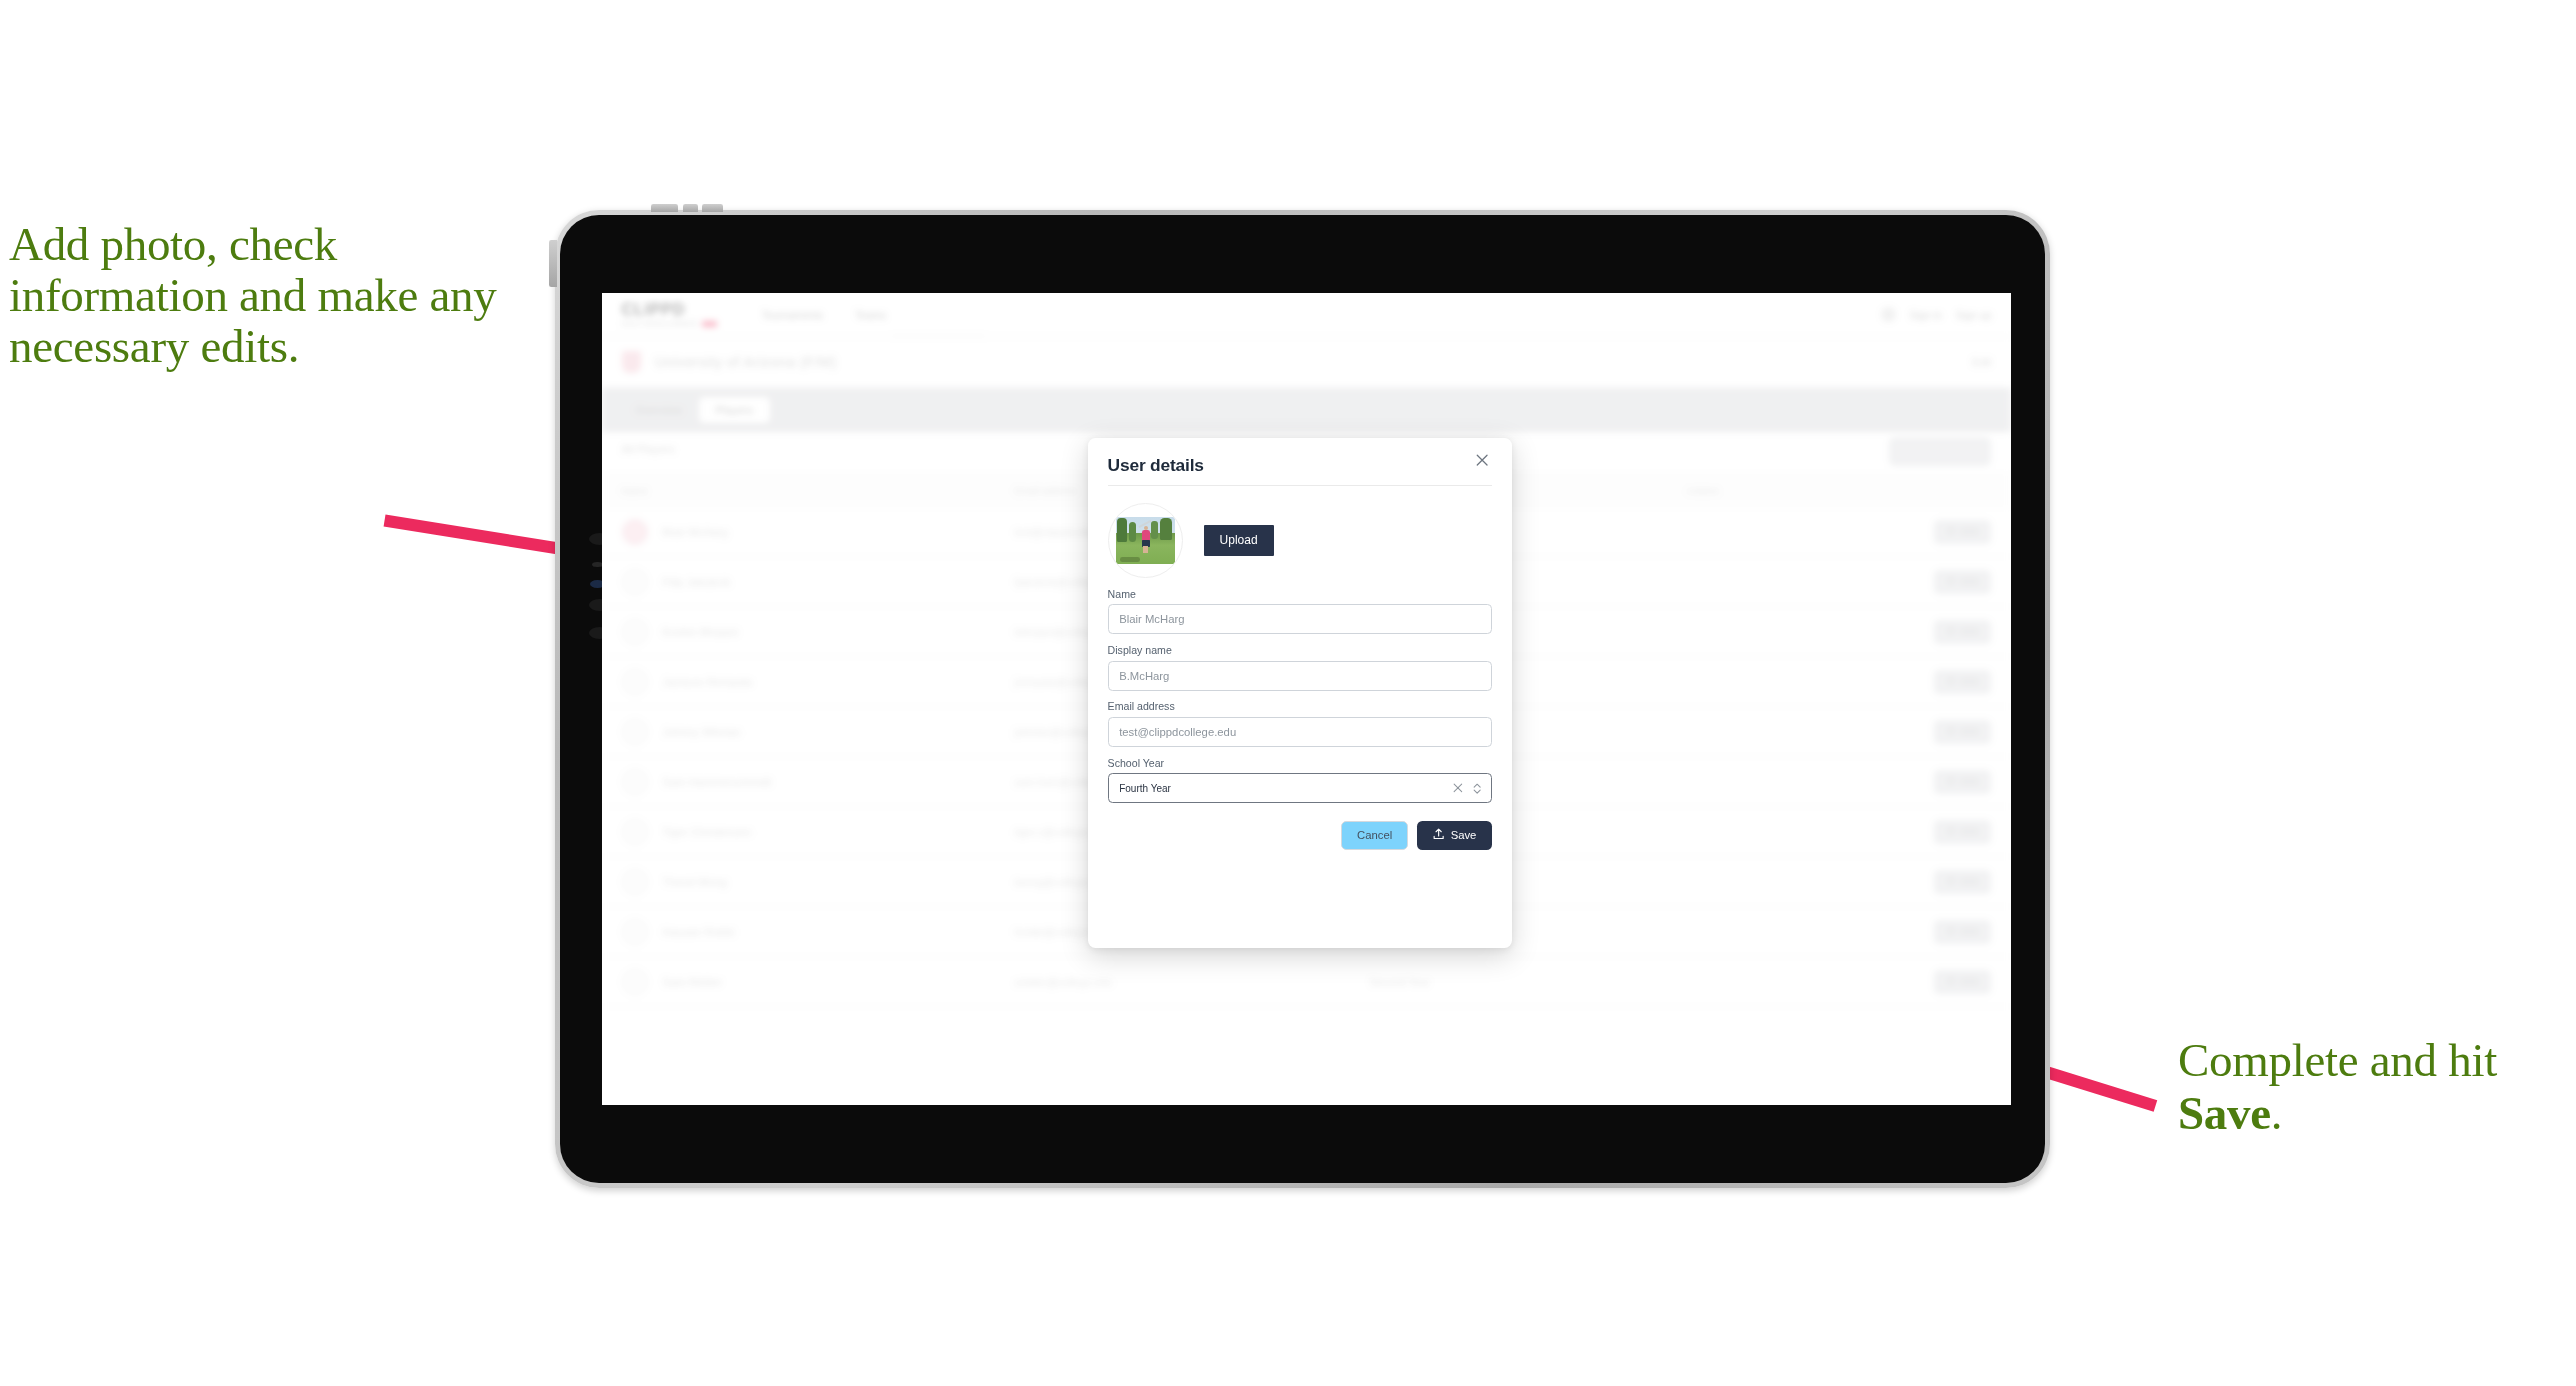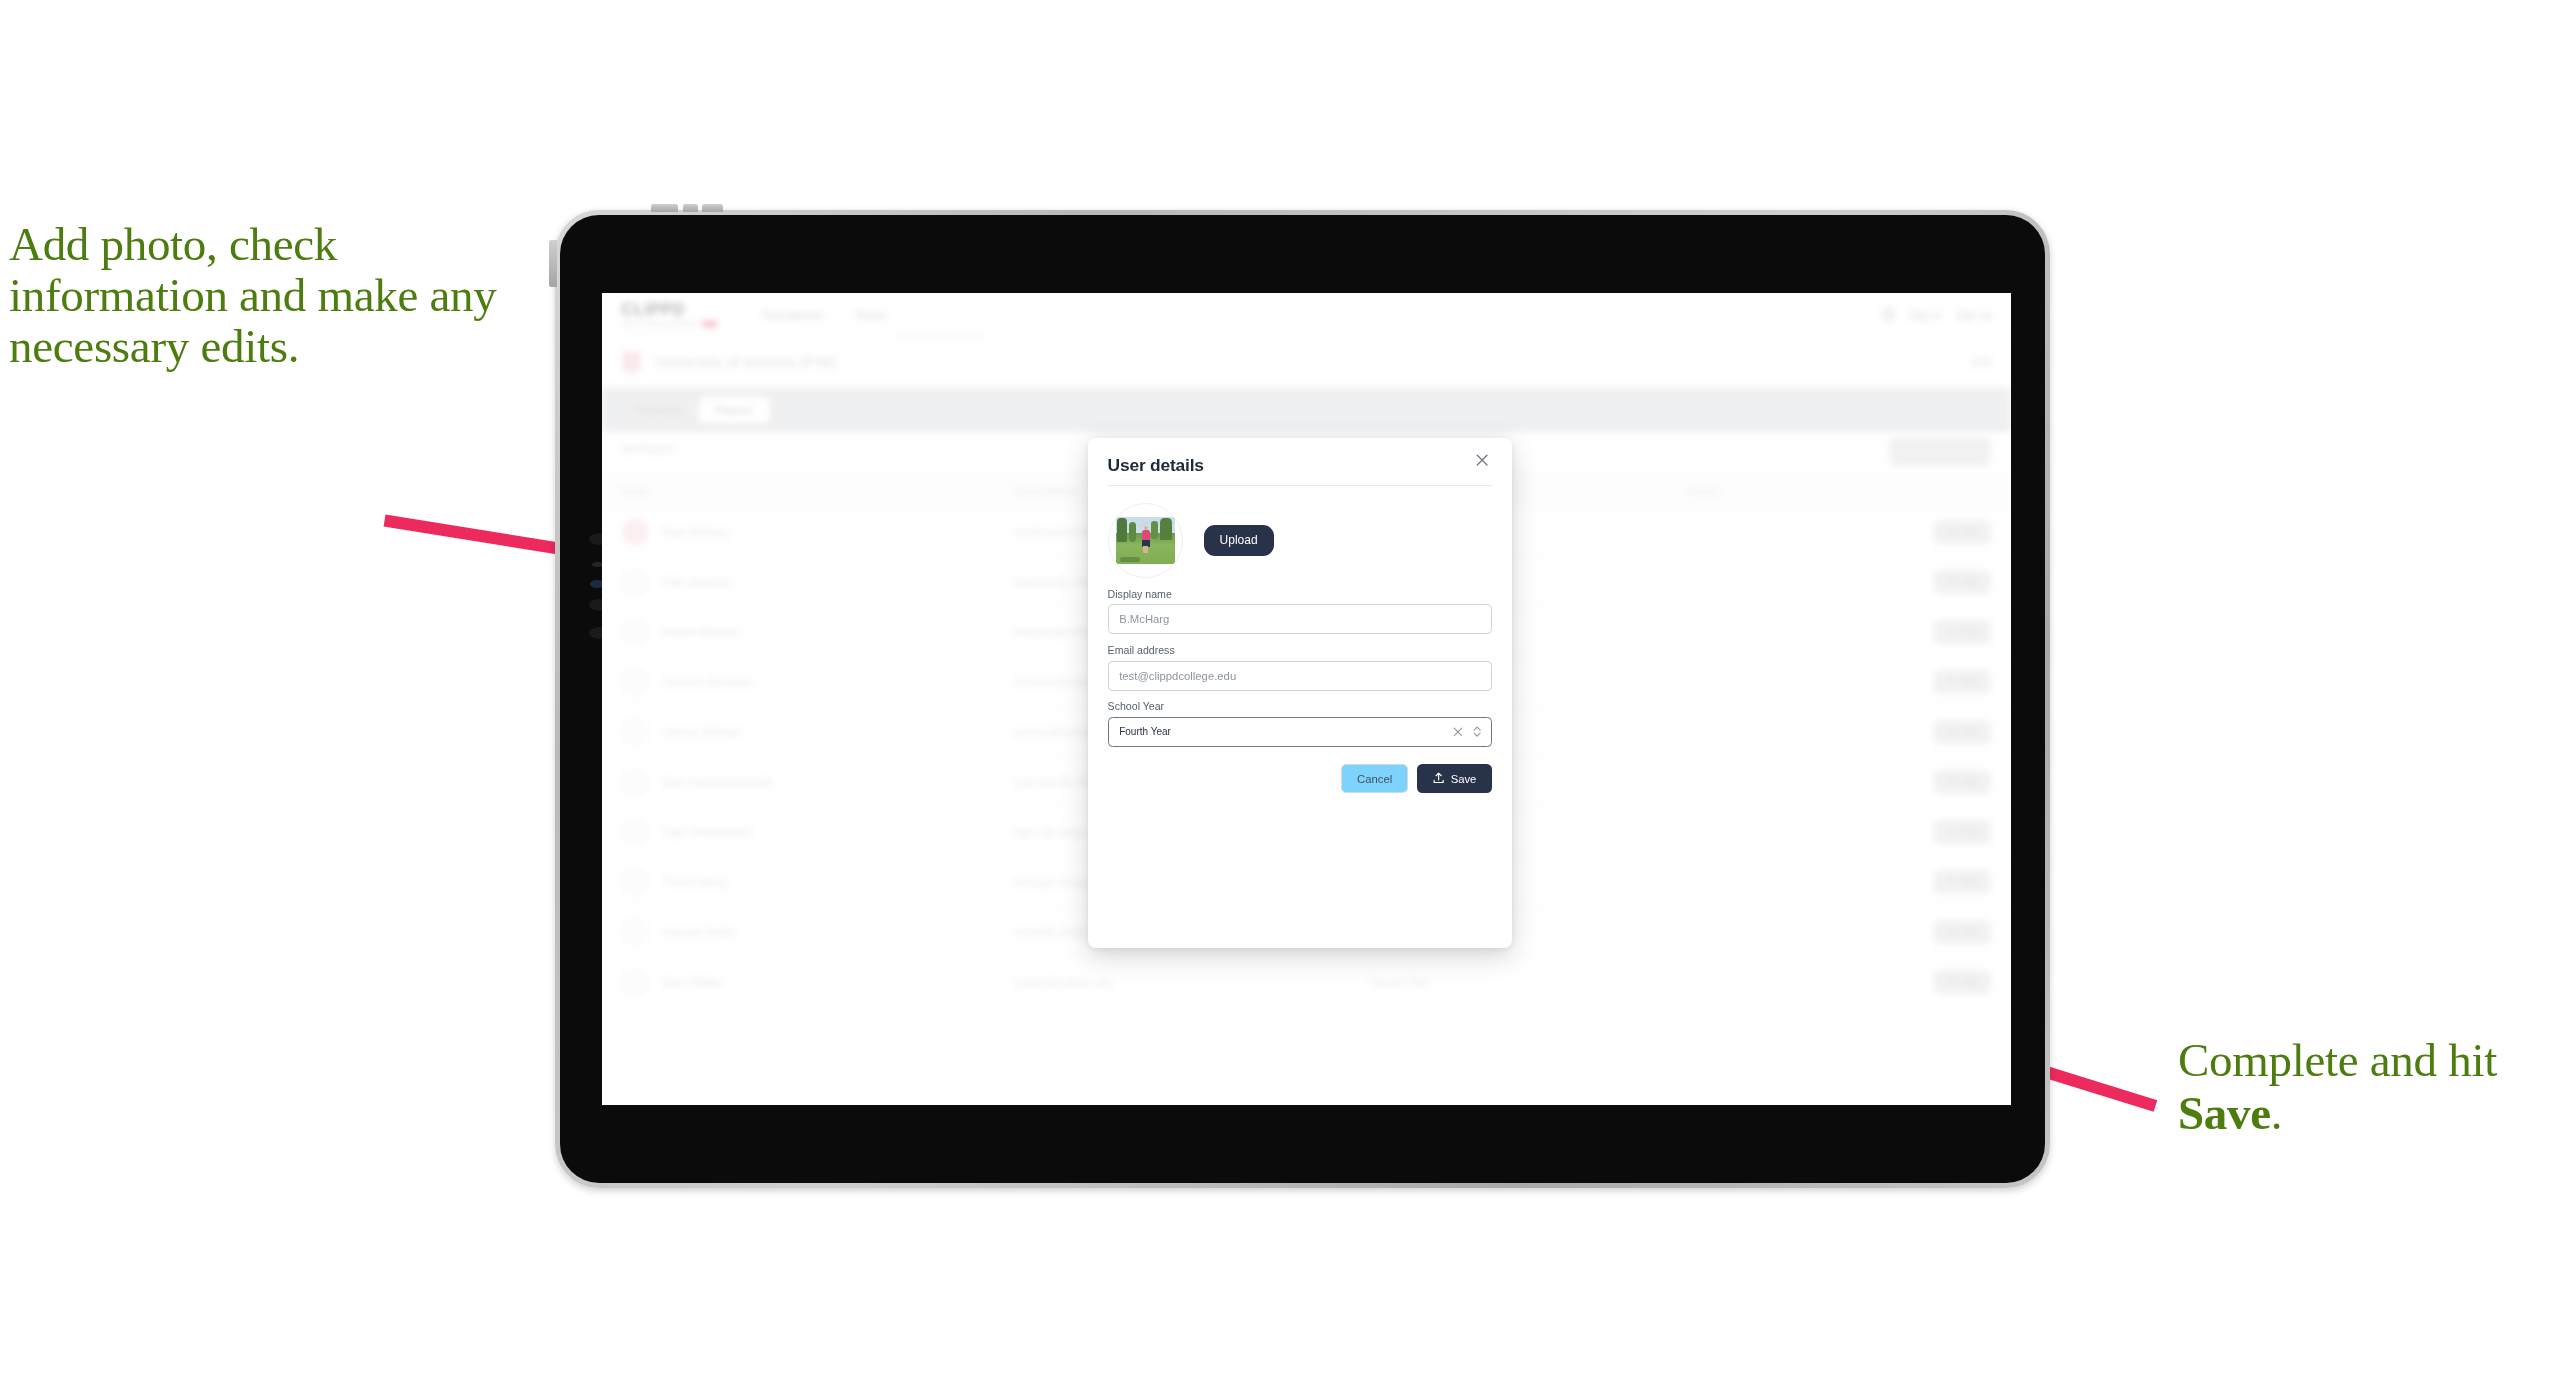--- a/index.html
+++ b/index.html
@@ -199,21 +199,21 @@
   .avatar .head   { position:absolute; left:28px; top:9px; width:4.5px;  height:4.5px;  background:#d7b394; border-radius:50%; }
   .avatar .shorts { position:absolute; left:26px; top:22.6px; width:8.3px; height:7.5px; background:#27364d; border-radius:0.8px; }
   .avatar .legs   { position:absolute; left:27px; top:29.4px; width:5.3px;  height:6.8px;  background:#d7b394; }
   .avatar .club   { position:absolute; left:22.6px; top:6px;  width:13.6px; height:1.5px;  background:#cfd6da; transform:rotate(-28deg); }
   .avatar .grass  { position:absolute; left:4.5px;  bottom:2.3px; width:19.6px; height:4.5px; background:#5d7f3c; border-radius:2.3px; opacity:.7; }
 
   .upload-btn {
     margin-left:21px;
     background:#28334a; color:#fff;
     font-size:12px; font-weight:500;
-    padding:8.3px 16px; border-radius:11px;
+    padding:8.3px 16px; border-radius:1px;
     border:none; cursor:pointer;
     font-family:"Liberation Sans", sans-serif;
   }
 
   .field { margin-top:9.8px; }
   .field-label { font-size:10.6px; color:#55616f; margin-bottom:4.5px; display:block; }
   .field-input {
     width:100%; height:30px;
     border:0.8px solid #cfd4da; border-radius:4.5px;
     padding:0 10.6px;
@@ -458,20 +458,24 @@
           <div class="head"></div>
           <div class="shirt"></div>
           <div class="shorts"></div>
           <div class="legs"></div>
           <div class="grass"></div>
         </div>
       </div>
       <button class="upload-btn">Upload</button>
     </div>
 
+    <div class="field">
+      <label class="field-label">Name</label>
+      <input class="field-input" placeholder="Blair McHarg" style="">
+    </div>
 
     <div class="field">
       <label class="field-label">Display name</label>
       <input class="field-input" placeholder="B.McHarg" style="">
     </div>
 
     <div class="field">
       <label class="field-label">Email address</label>
       <input class="field-input" placeholder="test@clippdcollege.edu" style="">
     </div>

